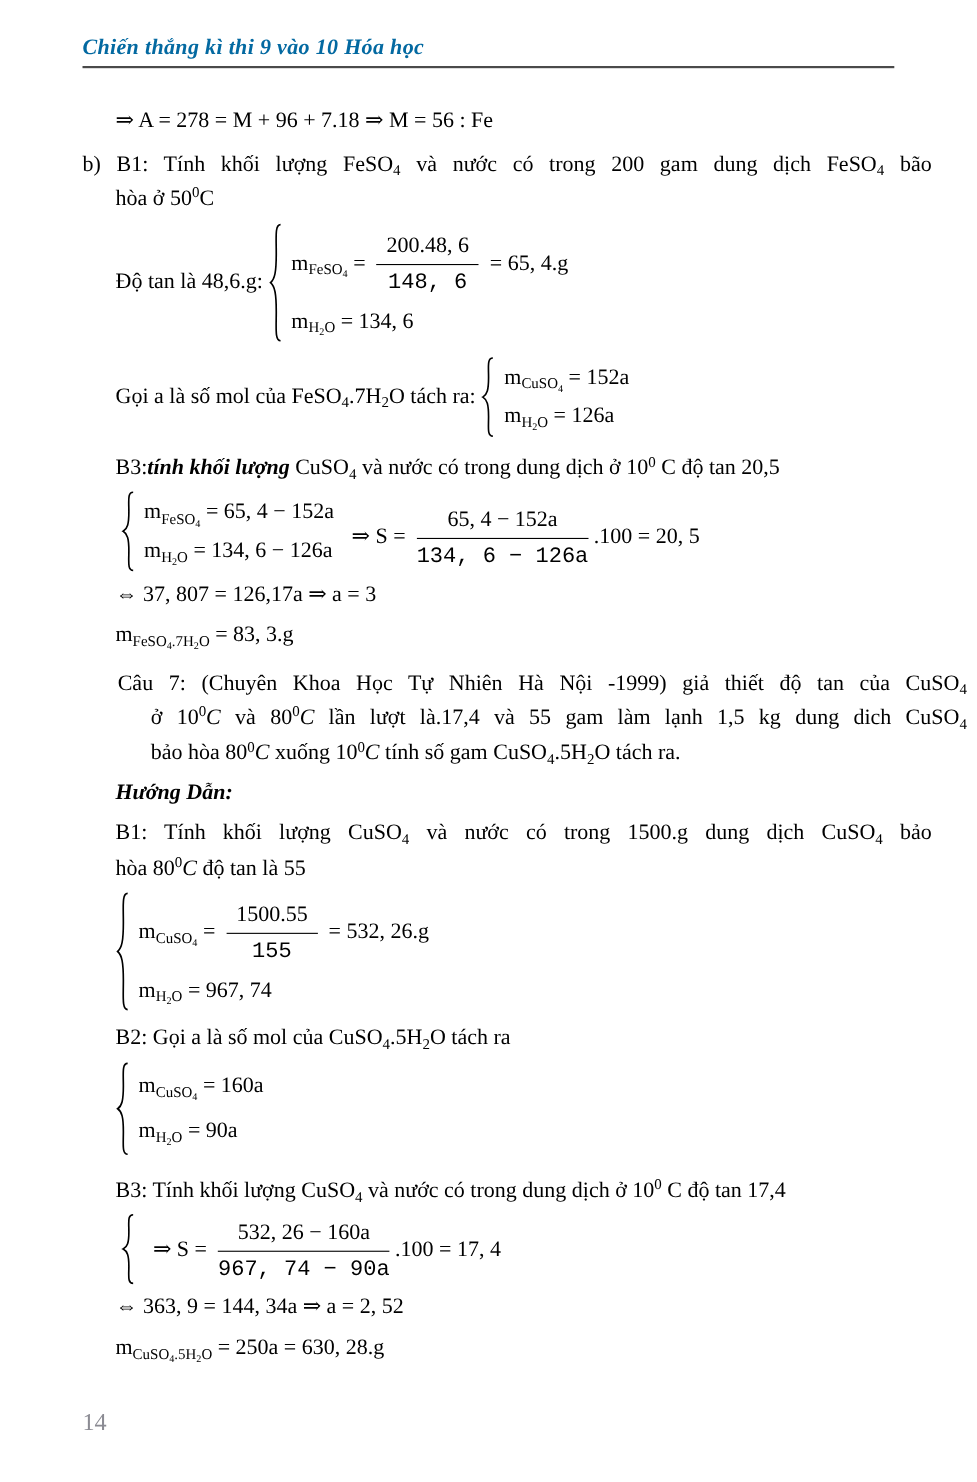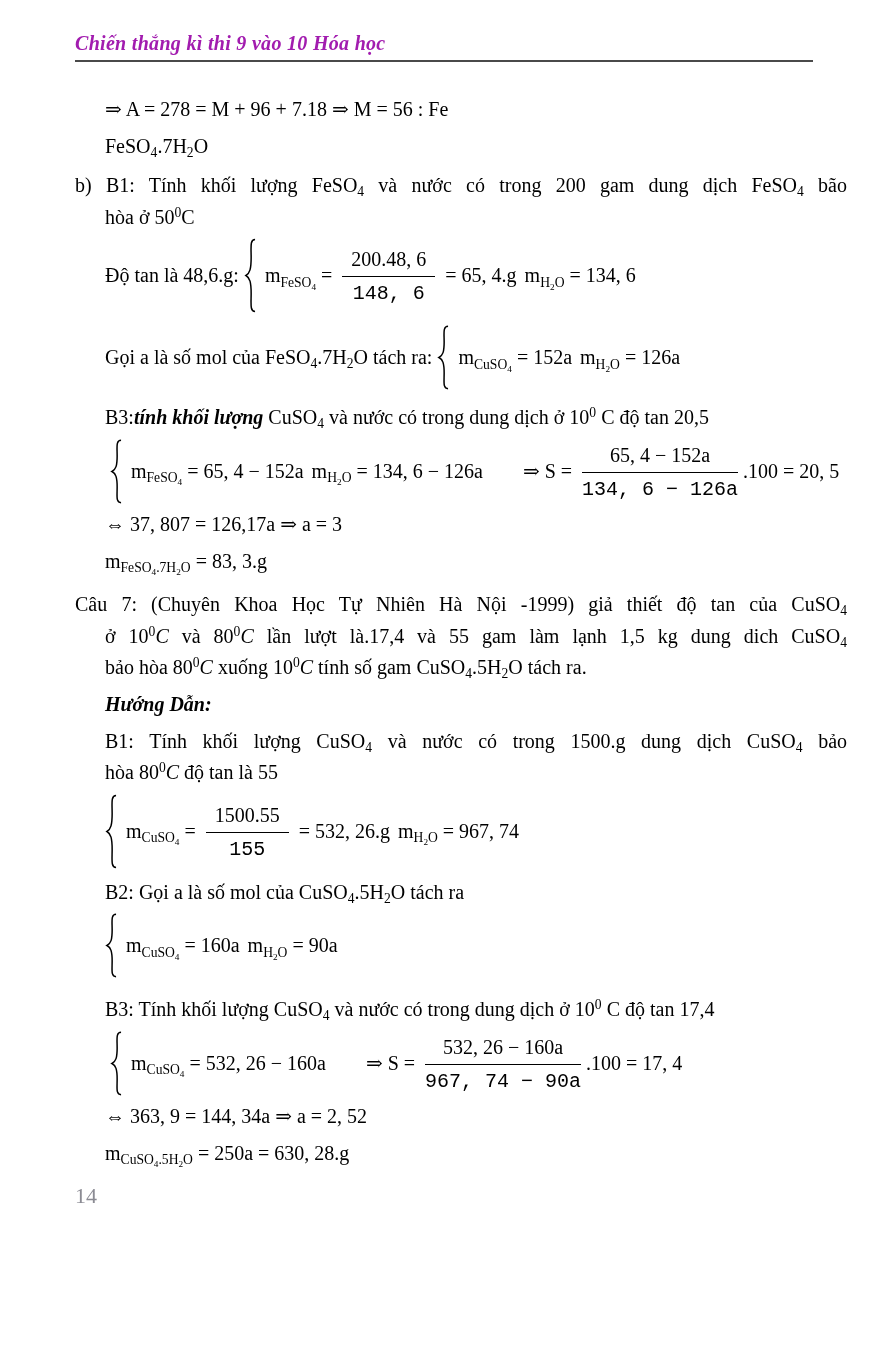--- a/index.html
+++ b/index.html
@@ -9,70 +9,69 @@
     overflow: hidden;
     font-family: "Liberation Serif", "DejaVu Serif", serif;
     font-size: 20px;
     color: #000;
   }
   .page { padding: 32px 43px 0 75px; }
 
   
   .hdr-title {
     font-style: italic; font-weight: bold;
-    color: #a21caf; font-size: 20px; letter-spacing: .3px;
+    color: #0369a1; font-size: 20px; letter-spacing: .3px;
   }
   .hdr-rule { border: none; border-top: 2px solid #4a4a4a; width: 738px; margin: 5px 0 0 0; }
 
   
   .mt-xs { margin-top: 5px; }
   .mt-s  { margin-top: 8px; }
-  .mt-m  { margin-top: 12px; }
+  .mt-m  { margin-top: 12px; margin-left: 32px; }
   .mt-l  { margin-top: 16px; }
   .ind   { margin-left: 30px; }
   .ind2  { margin-left: 35px; }
 
   
   .jl { text-align: justify; text-align-last: justify; }
   .w-full { width: 772px; }
   .w-cont { width: 742px; margin-left: 30px; }
   .para > div { line-height: 1.58; }
   .tline { line-height: 1.58; }
 
   
-  .sys  { display: flex; align-items: center; gap: 24px; }
+  .sys  { display: flex; align-items: flex-end; }
   .lrow { display: flex; align-items: center; }
   .lrow .lab { white-space: pre; }
   .cases { display: inline-flex; align-items: stretch; }
   .brace { width: 13px; flex: none; align-self: stretch; }
-  .rows  { display: flex; flex-direction: row; justify-content: space-around; padding: 2px 0; }
+  .rows  { display: flex; flex-direction: column; justify-content: space-around; padding: 2px 0; }
   .crow  { display: flex; align-items: center; padding: 4px 0 4px 8px; line-height: 1.35; }
   .crow > span, .tail > span { white-space: pre; }
   .tail  { display: inline-flex; align-items: center; margin-left: 16px; line-height: 1.35; }
   .frac  { display: inline-flex; flex-direction: column; text-align: center; margin: 0 5px; flex: none; }
   .fn { display: block; border-bottom: 1.6px solid #000; padding: 2px 9px 3px; }
   .fd { display: block; padding-top: 3px; font-family: Liberation Mono, monospace; }
   sub { font-size: 0.68em; line-height: 0; vertical-align: -0.32em; }
   sup { font-size: 0.68em; line-height: 0; vertical-align: 0.5em; }
   .st-b  { font-weight: normal; }
   .st-i  { font-style: italic; }
   .st-bi { font-weight: bold; font-style: italic; }
 
-  .footer-page { color: #8b8b93; font-size: 22px; margin-top: 14px; }
+  .footer-page { color: #8b8b93; font-size: 22px; margin-top: 38px; }
 </style>
 </head>
 <body>
 
 <div class="page">
 
   <div class="hdr-title">Chiến thắng kì thi 9 vào 10 Hóa học</div>
   <hr class="hdr-rule">
 
   <div class="tline ind" style="margin-top:32px"><span>⇒ A = 278 = M + 96 + 7.18 ⇒ M = 56 : Fe</span></div>
-  <div class="tline ind mt-xs"><span>FeSO<sub>4</sub>.7H<sub>2</sub>O</span></div>
 
   <div class="para mt-s">
     <div class="jl w-full"><span>b) </span><span class="st-b">B1:</span><span> Tính khối lượng FeSO<sub>4</sub> và nước có trong 200 gam dung dịch FeSO<sub>4</sub> bão</span></div>
     <div class="w-cont"><span>hòa ở 50<sup>0</sup>C</span></div>
   </div>
 
   <div class="lrow ind mt-xs">
     <span class="lab"><span>Độ tan là 48,6.g: </span></span>
     <span class="cases">
       <svg class="brace" viewBox="0 0 20 100" preserveAspectRatio="none">
@@ -184,23 +183,20 @@
   </div>
 
   <div class="tline ind mt-l"><span class="st-b">B3: Tính khối lượng</span><span> CuSO<sub>4</sub> và nước có trong dung dịch ở 10<sup>0</sup> C  độ tan 17,4</span></div>
 
   <div class="sys ind2 mt-xs">
     <span class="cases">
       <svg class="brace" viewBox="0 0 20 100" preserveAspectRatio="none">
           <path d="M17 2 C9 2 11 12 11 26 C11 41 9 47 3 50 C9 53 11 59 11 74 C11 88 9 98 17 98" fill="none" stroke="#000" stroke-width="1.5" vector-effect="non-scaling-stroke"></path>
         </svg>
       <span class="rows">
-        <span class="crow">
-            <span>m<sub>CuSO<sub>4</sub></sub> = 532, 26 − 160a</span>
-          </span>
       </span>
     </span>
     <span class="tail">
         <span>⇒ S = </span>
         <span class="frac"><span class="fn">532, 26 − 160a</span><span class="fd">967, 74 − 90a</span></span>
         <span>.100 = 17, 4</span>
       </span>
   </div>
 
   <div class="tline ind mt-xs"><span>⇔ 363, 9 = 144, 34a ⇒ a = 2, 52</span></div>

